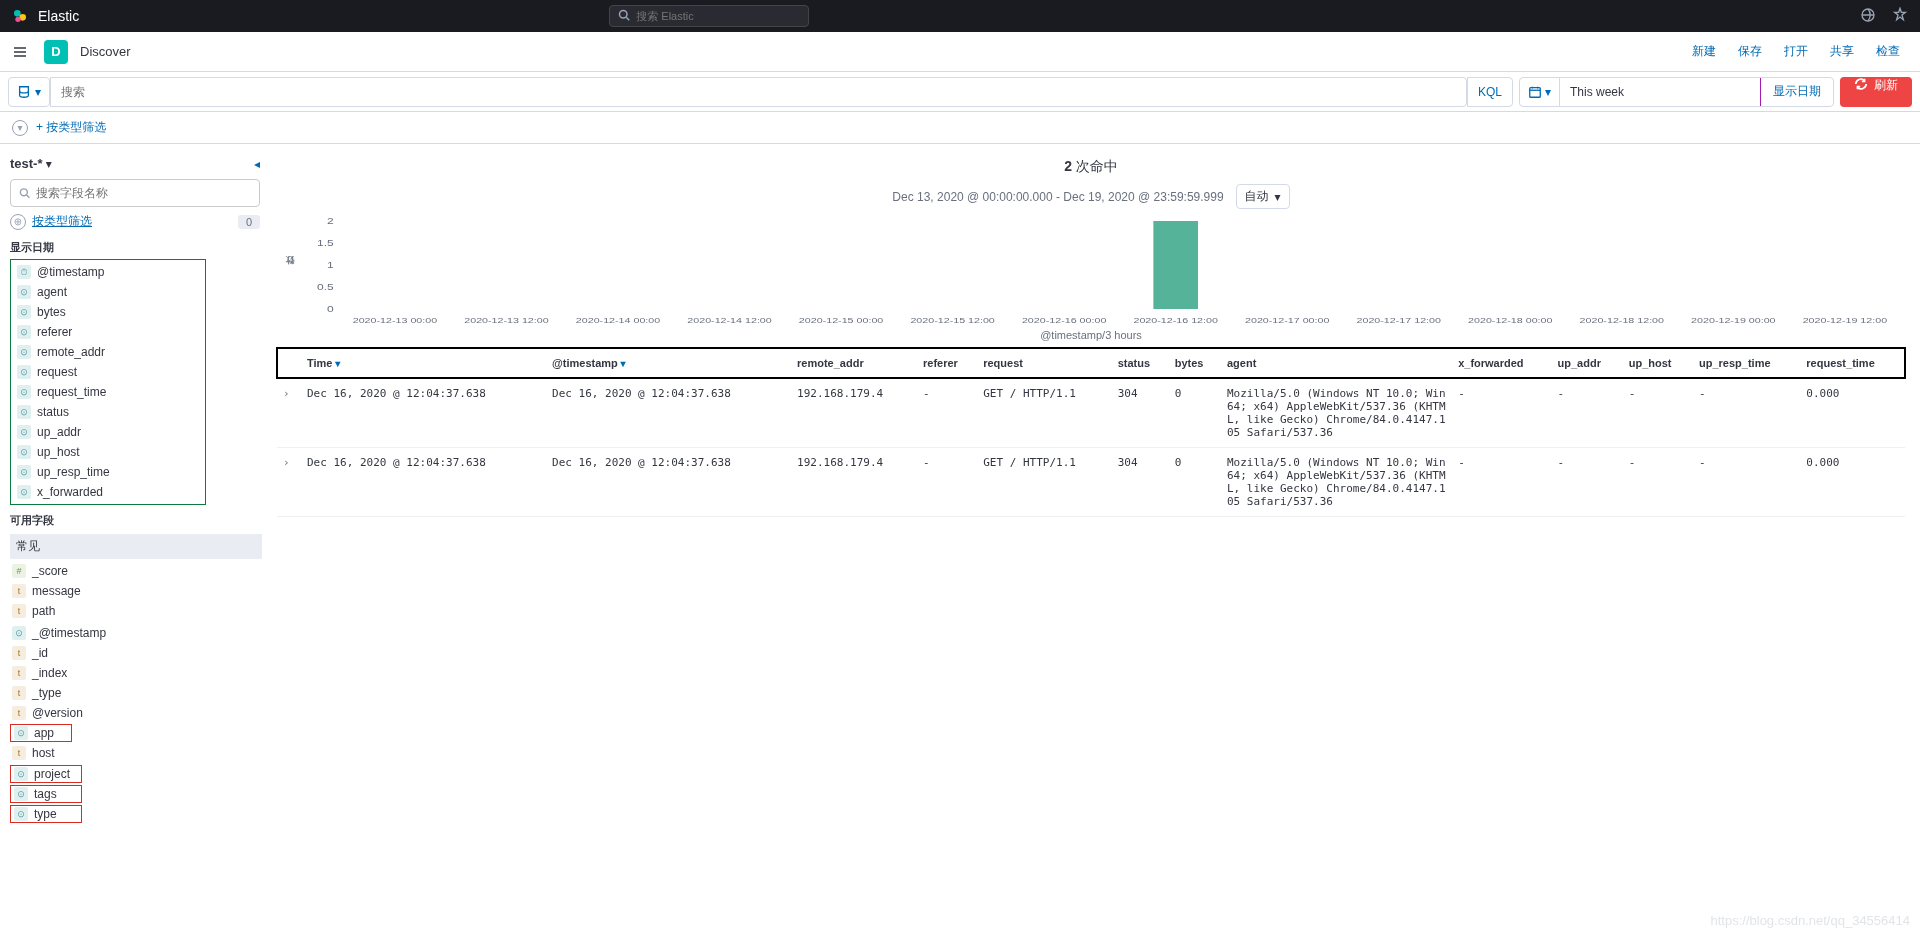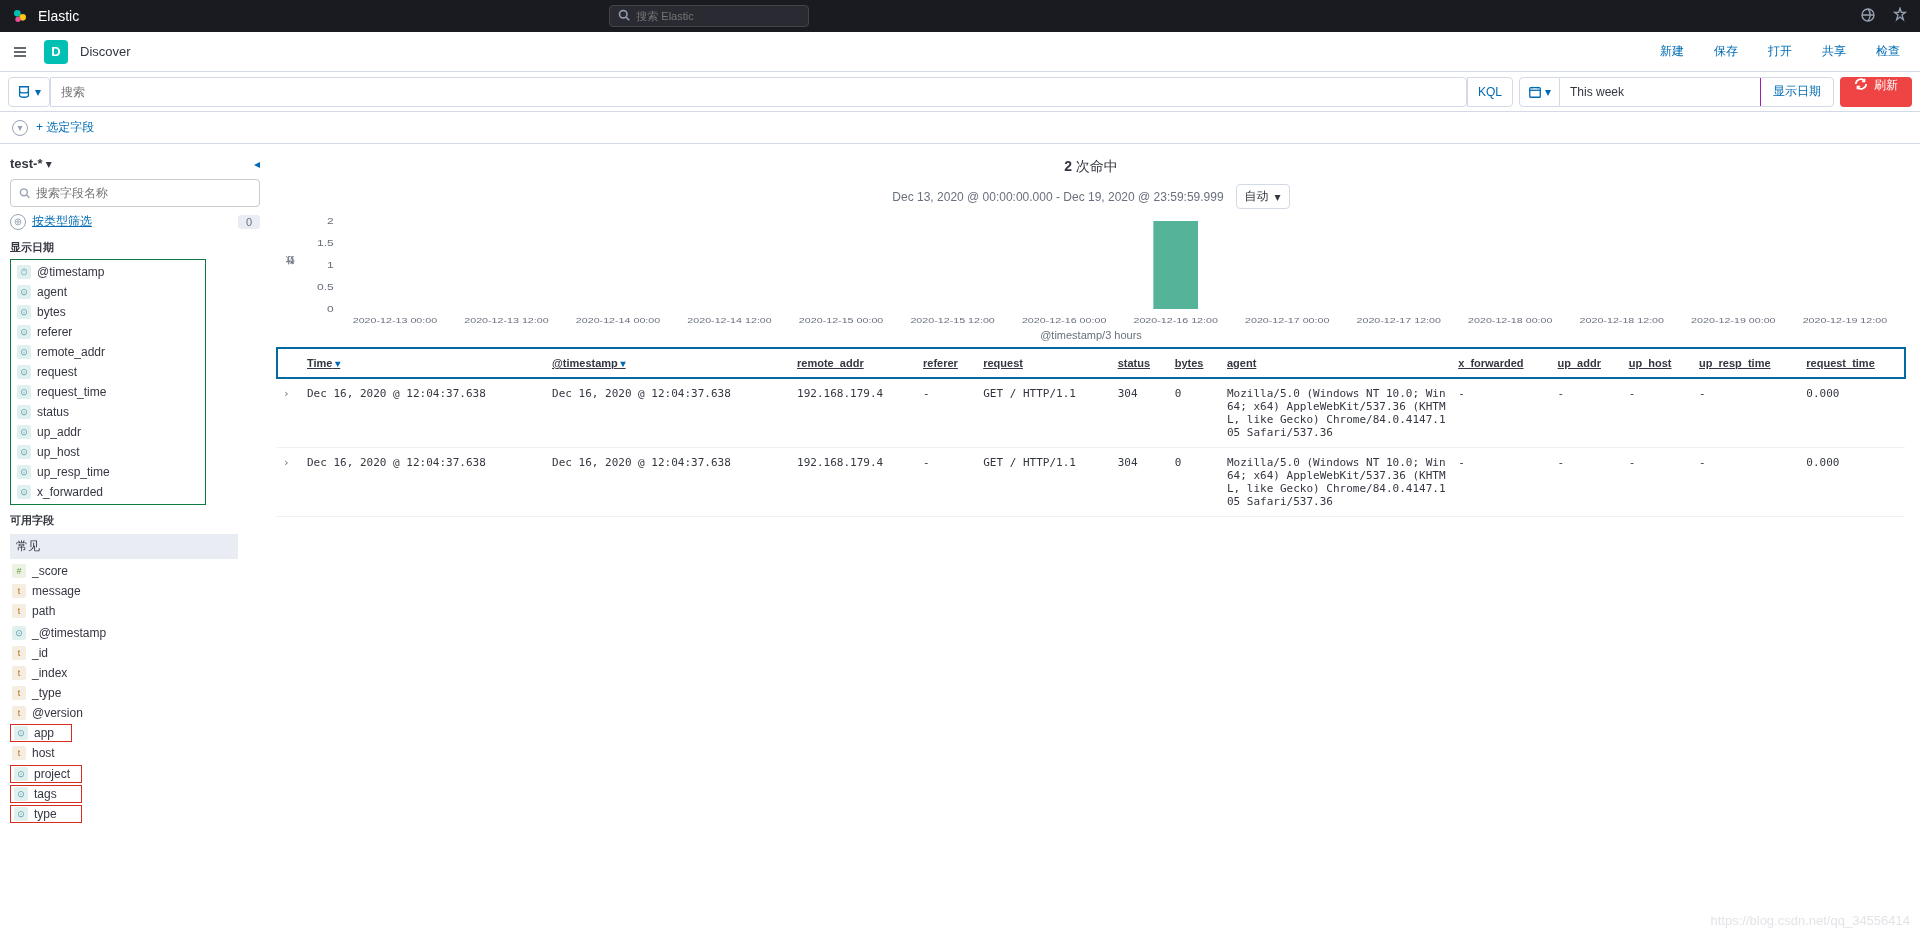--- a/index.html
+++ b/index.html
@@ -13,21 +13,21 @@
 .top-search { background: #2a2b32; border: 1px solid #444; border-radius: 4px; width: 200px; height: 22px; display: flex; align-items: center; padding: 0 8px; color: #98a2b3; gap: 6px; margin-left: 520px; }
 .top-search input { background: transparent; border: none; outline: none; color: #98a2b3; font-size: 11px; width: 100%; }
 .top-header-right { display: flex; align-items: center; gap: 16px; color: #98a2b3; }
 
 
 .sub-header { height: 40px; border-bottom: 1px solid #d3dae6; display: flex; align-items: center; padding: 0 8px; justify-content: space-between; }
 .sub-header-left { display: flex; align-items: center; gap: 12px; }
 .hamburger { width: 24px; height: 24px; display: flex; align-items: center; justify-content: center; cursor: pointer; }
 .app-badge { width: 24px; height: 24px; background: #00bfb3; color: #fff; display: flex; align-items: center; justify-content: center; border-radius: 4px; font-weight: bold; font-size: 13px; }
 .app-name { font-size: 13px; color: #343741; }
-.sub-header-right { display: flex; gap: 30px; padding-right: 12px; text-align: center; }
+.sub-header-right { display: flex; gap: 22px; padding-right: 12px; text-align: center; }
 .sub-link { color: #006bb4; font-size: 12px; cursor: pointer; }
 
 
 .query-bar { height: 40px; border-bottom: 1px solid #d3dae6; display: flex; align-items: center; padding: 4px 8px; gap: 6px; }
 .index-btn { border: 1px solid #d3dae6; border-radius: 4px; height: 30px; display: flex; align-items: center; padding: 0 8px; color: #006bb4; gap: 4px; cursor: pointer; min-width: 36px; justify-content: center; }
 .search-input { flex: 1; height: 30px; border: 1px solid #d3dae6; border-radius: 0 4px 4px 0; padding: 0 10px; outline: none; color: #69707d; font-size: 12px; margin-left: -6px; }
 .kql-label { color: #006bb4; padding: 0 10px; border: 1px solid #d3dae6; height: 30px; display: flex; align-items: center; border-radius: 0 4px 4px 0; margin-left: -6px; }
 .date-picker { border: 1px solid #d3dae6; border-radius: 4px; height: 30px; display: flex; align-items: center; }
 .date-icon-sec { padding: 0 8px; border-right: 1px solid #d3dae6; color: #006bb4; display: flex; align-items: center; gap: 3px; height: 100%; }
 .date-text { padding: 0 10px; color: #343741; width: 200px; }
@@ -51,42 +51,42 @@
 .filter-type-left { display: flex; align-items: center; gap: 6px; color: #006bb4; }
 .filter-link { text-decoration: underline; }
 .badge-count { background: #e9edf3; border-radius: 3px; padding: 1px 8px; font-size: 11px; color: #69707d; }
 
 .section-label { font-size: 11px; font-weight: bold; color: #343741; padding: 4px 0 2px; }
 .selected-fields { border: 1.5px solid #0d7a3f; padding: 2px 4px; margin-top: 2px; width: 196px; }
 .field-item { display: flex; align-items: center; gap: 6px; padding: 3px 2px; font-size: 12px; color: #343741; cursor: pointer; }
 .field-icon { width: 14px; height: 14px; display: inline-flex; align-items: center; justify-content: center; font-size: 9px; color: #5a9bad; background: #e0f0ef; border-radius: 2px; }
 .field-icon.t { color: #b07219; background: #f5ede0; }
 .field-icon.n { color: #6a9c44; background: #ecf3e5; }
-.popular { background: #e9edf3; padding: 4px 6px; margin-top: 4px; width: 228px; font-size: 12px; }
+.popular { background: #e9edf3; padding: 4px 6px; margin-top: 4px; width: 252px; font-size: 12px; }
 .avail-list { padding-top: 2px; }
 .hl-red { border: 1.5px solid #d82c20; padding: 1px 3px; margin: 1px 0; width: 62px; }
 .hl-red-g { border: 1.5px solid #d82c20; padding: 1px 3px; margin-top: 2px; width: 72px; }
 
 
 .main { flex: 1; padding: 10px 14px 10px 6px; overflow-x: auto; }
 .hit-title { text-align: center; font-size: 14px; padding: 4px 0; }
 .hit-title b { font-weight: bold; }
 .date-range-row { text-align: center; display: flex; justify-content: center; align-items: center; gap: 12px; padding: 4px 0; }
 .date-range { color: #69707d; font-size: 12px; }
 .interval-sel { border: 1px solid #d3dae6; border-radius: 4px; padding: 3px 8px; display: flex; align-items: center; gap: 6px; font-size: 12px; }
 
 
 .chart-wrap { display: flex; padding: 4px 0 0 6px; }
 .y-label { writing-mode: vertical-rl; transform: rotate(180deg); font-size: 9px; color: #69707d; text-align: center; padding: 0 2px; }
 .chart-svg { flex: 1; height: 110px; }
 .x-label { text-align: center; font-size: 11px; color: #69707d; padding: 2px 0 6px; }
 
 
 .data-table { width: 100%; border-collapse: collapse; font-size: 11px; }
-.data-table thead { border: 2px solid #0369a1; text-decoration: underline; }
+.data-table thead { border: 2px solid #000000; }
 .data-table th { text-align: left; padding: 8px 6px; font-weight: 600; white-space: nowrap; }
 .sort-arrow { color: #006bb4; font-size: 10px; }
 .data-table td { padding: 8px 6px; vertical-align: top; border-bottom: 1px solid #eef0f4; font-family: "Consolas", monospace; font-size: 11px; }
 .expand-cell { width: 24px; color: #69707d; cursor: pointer; }
 .agent-col { max-width: 180px; word-break: break-all; }
 
 .watermark { position: fixed; bottom: 6px; right: 10px; color: #e2e4e8; font-size: 13px; }
 </style>
 </head>
 <body>
@@ -172,21 +172,21 @@
           <path d="M2 8a6 6 0 0110-4M14 8a6 6 0 01-10 4"></path>
           <path d="M12 2v3h-3M4 14v-3h3"></path>
         </svg>
     </span>
     <span>刷新</span>
   </div>
 </div>
 
 <div class="filter-bar">
   <span class="filter-circle">▾</span>
-  <span class="add-filter">+ 选定字段</span>
+  <span class="add-filter">+ 按类型筛选</span>
 </div>
 
 <div class="body">
 
   <div class="sidebar">
     <div class="index-pattern">
       <span><span class="index-bold">test-*</span> <span>▾</span></span>
       <span class="collapse-icon">◂</span>
     </div>
     <div class="field-search">

